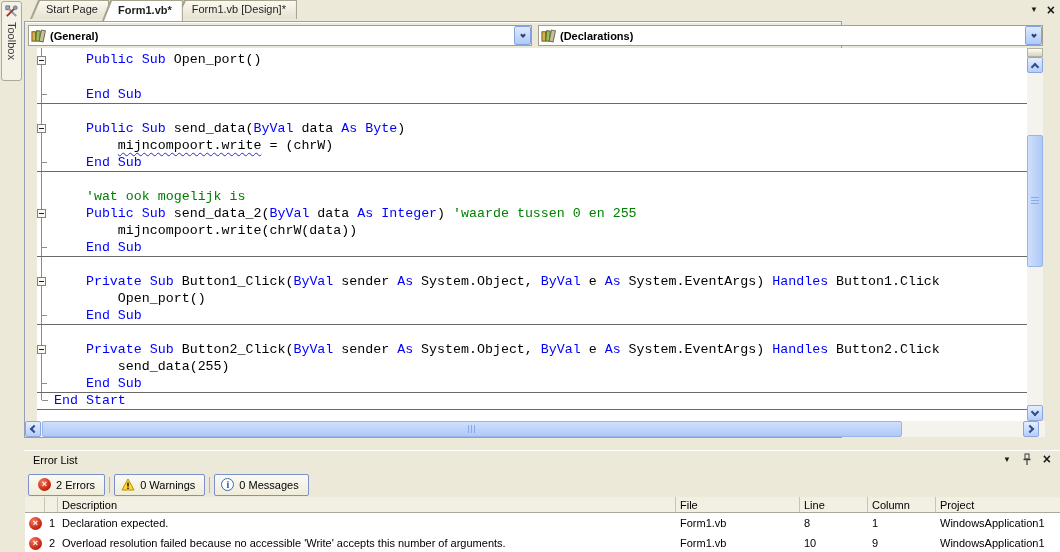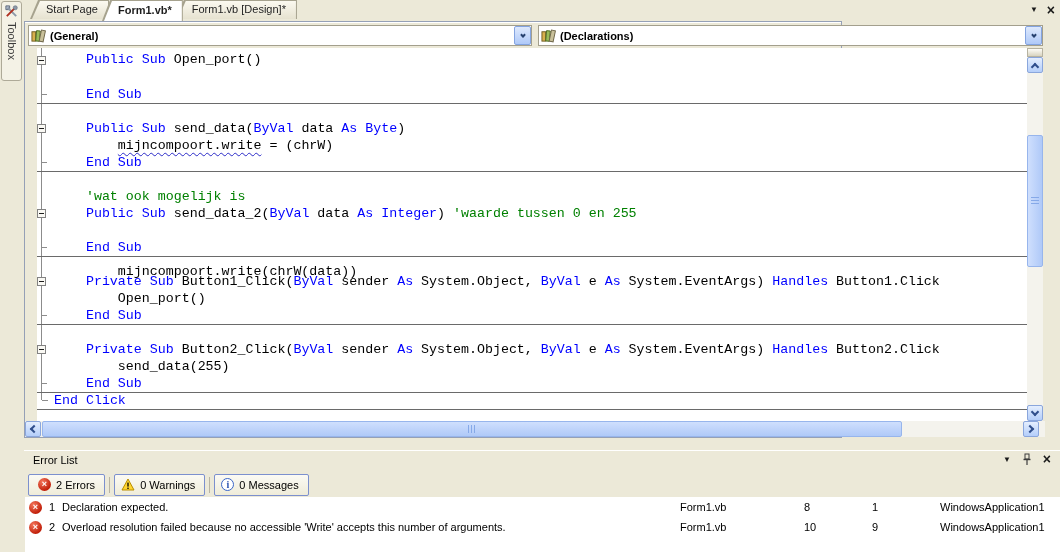--- a/index.html
+++ b/index.html
@@ -173,39 +173,39 @@
       <div class="code-line" style="top: 72px;"><span class="tok-p">    </span><span class="tok-k">Public</span><span class="tok-p"> </span><span class="tok-k">Sub</span><span class="tok-p"> send_data(</span><span class="tok-k">ByVal</span><span class="tok-p"> data </span><span class="tok-k">As</span><span class="tok-p"> </span><span class="tok-k">Byte</span><span class="tok-p">)</span></div>
       <div class="fold-box" style="top: 76px;"></div>
       <div class="code-line" style="top: 89px;"><span class="tok-p">        </span><span class="tok-e">mijncompoort.write</span><span class="tok-p"> = (chrW)</span></div>
       <div class="code-line" style="top: 106px;"><span class="tok-p">    </span><span class="tok-k">End</span><span class="tok-p"> </span><span class="tok-k">Sub</span></div>
       <div class="fold-end" style="top: 114px;"></div>
       <div class="proc-sep" style="top: 123px;"></div>
       <div class="code-line" style="top: 123px;"></div>
       <div class="code-line" style="top: 140px;"><span class="tok-p">    </span><span class="tok-c">'wat ook mogelijk is</span></div>
       <div class="code-line" style="top: 157px;"><span class="tok-p">    </span><span class="tok-k">Public</span><span class="tok-p"> </span><span class="tok-k">Sub</span><span class="tok-p"> send_data_2(</span><span class="tok-k">ByVal</span><span class="tok-p"> data </span><span class="tok-k">As</span><span class="tok-p"> </span><span class="tok-k">Integer</span><span class="tok-p">) </span><span class="tok-c">'waarde tussen 0 en 255</span></div>
       <div class="fold-box" style="top: 161px;"></div>
-      <div class="code-line" style="top: 174px; margin-top: 41px;"><span class="tok-p">        mijncompoort.write(chrW(data))</span></div>
+      <div class="code-line" style="top: 174px;"><span class="tok-p">        mijncompoort.write(chrW(data))</span></div>
       <div class="code-line" style="top: 191px;"><span class="tok-p">    </span><span class="tok-k">End</span><span class="tok-p"> </span><span class="tok-k">Sub</span></div>
       <div class="fold-end" style="top: 199px;"></div>
       <div class="proc-sep" style="top: 208px;"></div>
       <div class="code-line" style="top: 208px;"></div>
       <div class="code-line" style="top: 225px;"><span class="tok-p">    </span><span class="tok-k">Private</span><span class="tok-p"> </span><span class="tok-k">Sub</span><span class="tok-p"> Button1_Click(</span><span class="tok-k">ByVal</span><span class="tok-p"> sender </span><span class="tok-k">As</span><span class="tok-p"> System.Object, </span><span class="tok-k">ByVal</span><span class="tok-p"> e </span><span class="tok-k">As</span><span class="tok-p"> System.EventArgs) </span><span class="tok-k">Handles</span><span class="tok-p"> Button1.Click</span></div>
       <div class="fold-box" style="top: 229px;"></div>
       <div class="code-line" style="top: 242px;"><span class="tok-p">        Open_port()</span></div>
       <div class="code-line" style="top: 259px;"><span class="tok-p">    </span><span class="tok-k">End</span><span class="tok-p"> </span><span class="tok-k">Sub</span></div>
       <div class="fold-end" style="top: 267px;"></div>
       <div class="proc-sep" style="top: 276px;"></div>
       <div class="code-line" style="top: 276px;"></div>
       <div class="code-line" style="top: 293px;"><span class="tok-p">    </span><span class="tok-k">Private</span><span class="tok-p"> </span><span class="tok-k">Sub</span><span class="tok-p"> Button2_Click(</span><span class="tok-k">ByVal</span><span class="tok-p"> sender </span><span class="tok-k">As</span><span class="tok-p"> System.Object, </span><span class="tok-k">ByVal</span><span class="tok-p"> e </span><span class="tok-k">As</span><span class="tok-p"> System.EventArgs) </span><span class="tok-k">Handles</span><span class="tok-p"> Button2.Click</span></div>
       <div class="fold-box" style="top: 297px;"></div>
       <div class="code-line" style="top: 310px;"><span class="tok-p">        send_data(255)</span></div>
       <div class="code-line" style="top: 327px;"><span class="tok-p">    </span><span class="tok-k">End</span><span class="tok-p"> </span><span class="tok-k">Sub</span></div>
       <div class="fold-end" style="top: 335px;"></div>
       <div class="proc-sep" style="top: 344px;"></div>
-      <div class="code-line" style="top: 344px;"><span class="tok-k">End</span><span class="tok-p"> </span><span class="tok-k">Click</span></div>
+      <div class="code-line" style="top: 344px;"><span class="tok-k">End</span><span class="tok-p"> </span><span class="tok-k">Start</span></div>
       <div class="fold-end" style="width: 6px; top: 352px;"></div>
       <div class="proc-sep" style="top: 361px;"></div>
     </div>
 
   <div id="v-scroll">
     <div id="v-splitter"></div>
     <div class="sb-btn" id="v-up">
         <span class="chev up"></span>
       </div>
     <div id="v-thumb">
@@ -262,20 +262,29 @@
       <span>0 Warnings</span>
     </div>
     <div class="tool-sep"></div>
     <div class="tool-btn">
       <span class="info-badge">i</span>
       <span>0 Messages</span>
     </div>
   </div>
 
   <div id="error-grid">
+    <div class="grid-head">
+      <div class="hcell"></div>
+      <div class="hcell"></div>
+      <div class="hcell">Description</div>
+      <div class="hcell">File</div>
+      <div class="hcell">Line</div>
+      <div class="hcell">Column</div>
+      <div class="hcell" style="border-right:none">Project</div>
+    </div>
     <div id="error-rows">
         <div class="grid-row">
           <div>
             <div class="err-badge">×</div>
           </div>
           <div class="cell">1</div>
           <div class="cell">Declaration expected.</div>
           <div class="cell">Form1.vb</div>
           <div class="cell">8</div>
           <div class="cell">1</div>

